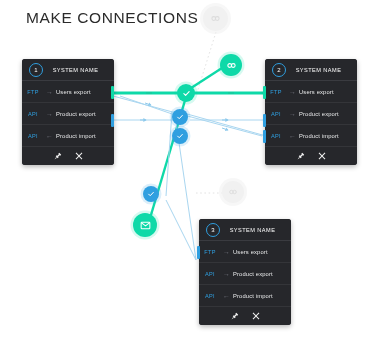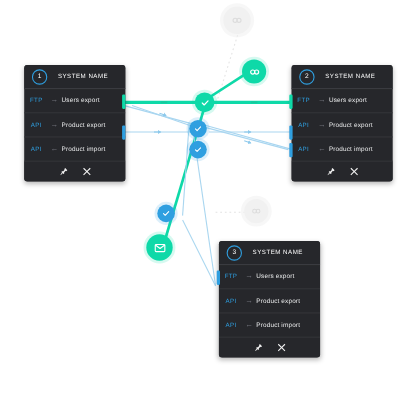--- a/index.html
+++ b/index.html
@@ -125,20 +125,21 @@
   .node.ghost{background:#f1f1f1;}
   .node.ring-teal{box-shadow:0 0 0 2.5px rgba(14,217,168,0.17);}
   .node.ring-blue{box-shadow:0 0 0 2.5px rgba(47,159,224,0.17);}
   .node.ring-ghost{box-shadow:0 0 0 3px rgba(241,241,241,0.55);}
 </style>
 </head>
 <body>
 
 <div id="stage">
 
+  <div class="page-title">MAKE CONNECTIONS</div>
 
   <svg id="wires" viewBox="0 0 370 359">
     <defs>
       <marker id="arw-blue" markerWidth="5" markerHeight="5" refX="2.6" refY="2.5" orient="auto">
         <path d="M0,0.6 L3.2,2.5 L0,4.4 Z" fill="#8dc9ec"></path>
       </marker>
     </defs>
 
     <path d="M216,32 L196,96" stroke="#e4e4e4" stroke-width="1" fill="none" stroke-dasharray="1.6 2.6"></path>
     <path d="M196,193 L226,193" stroke="#e2e2e2" stroke-width="1" fill="none" stroke-dasharray="1.6 2.6"></path>

